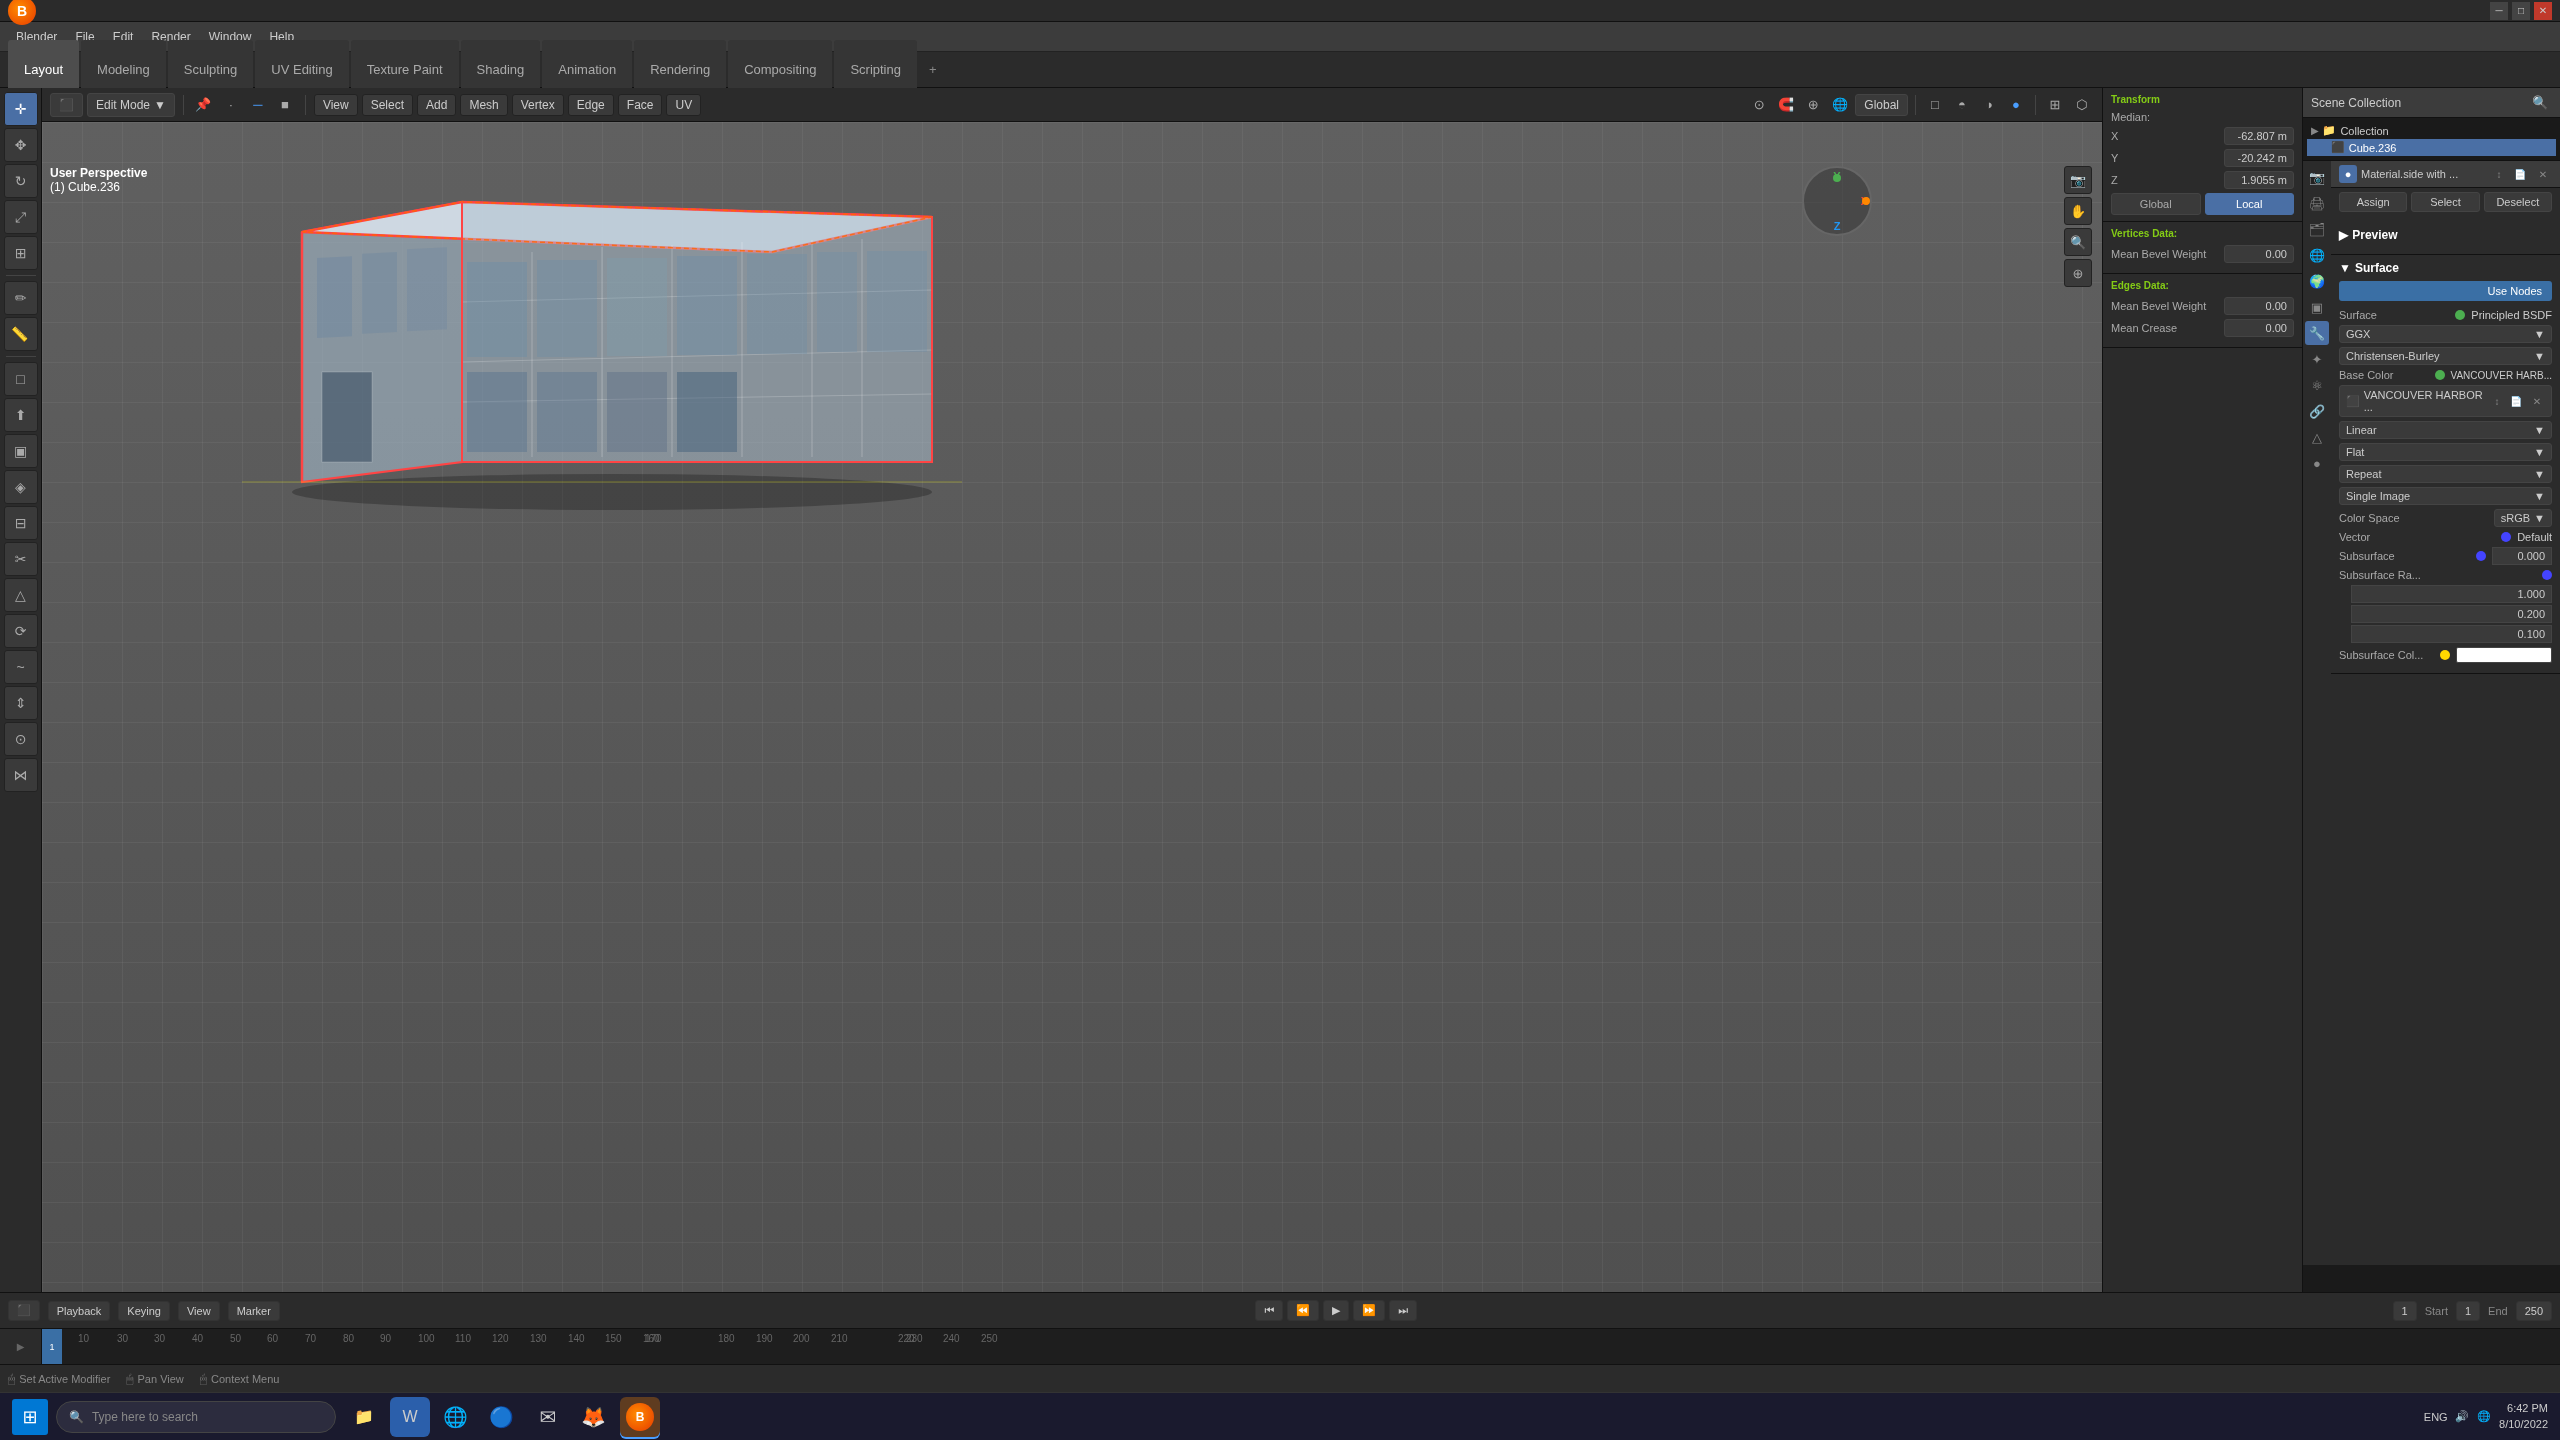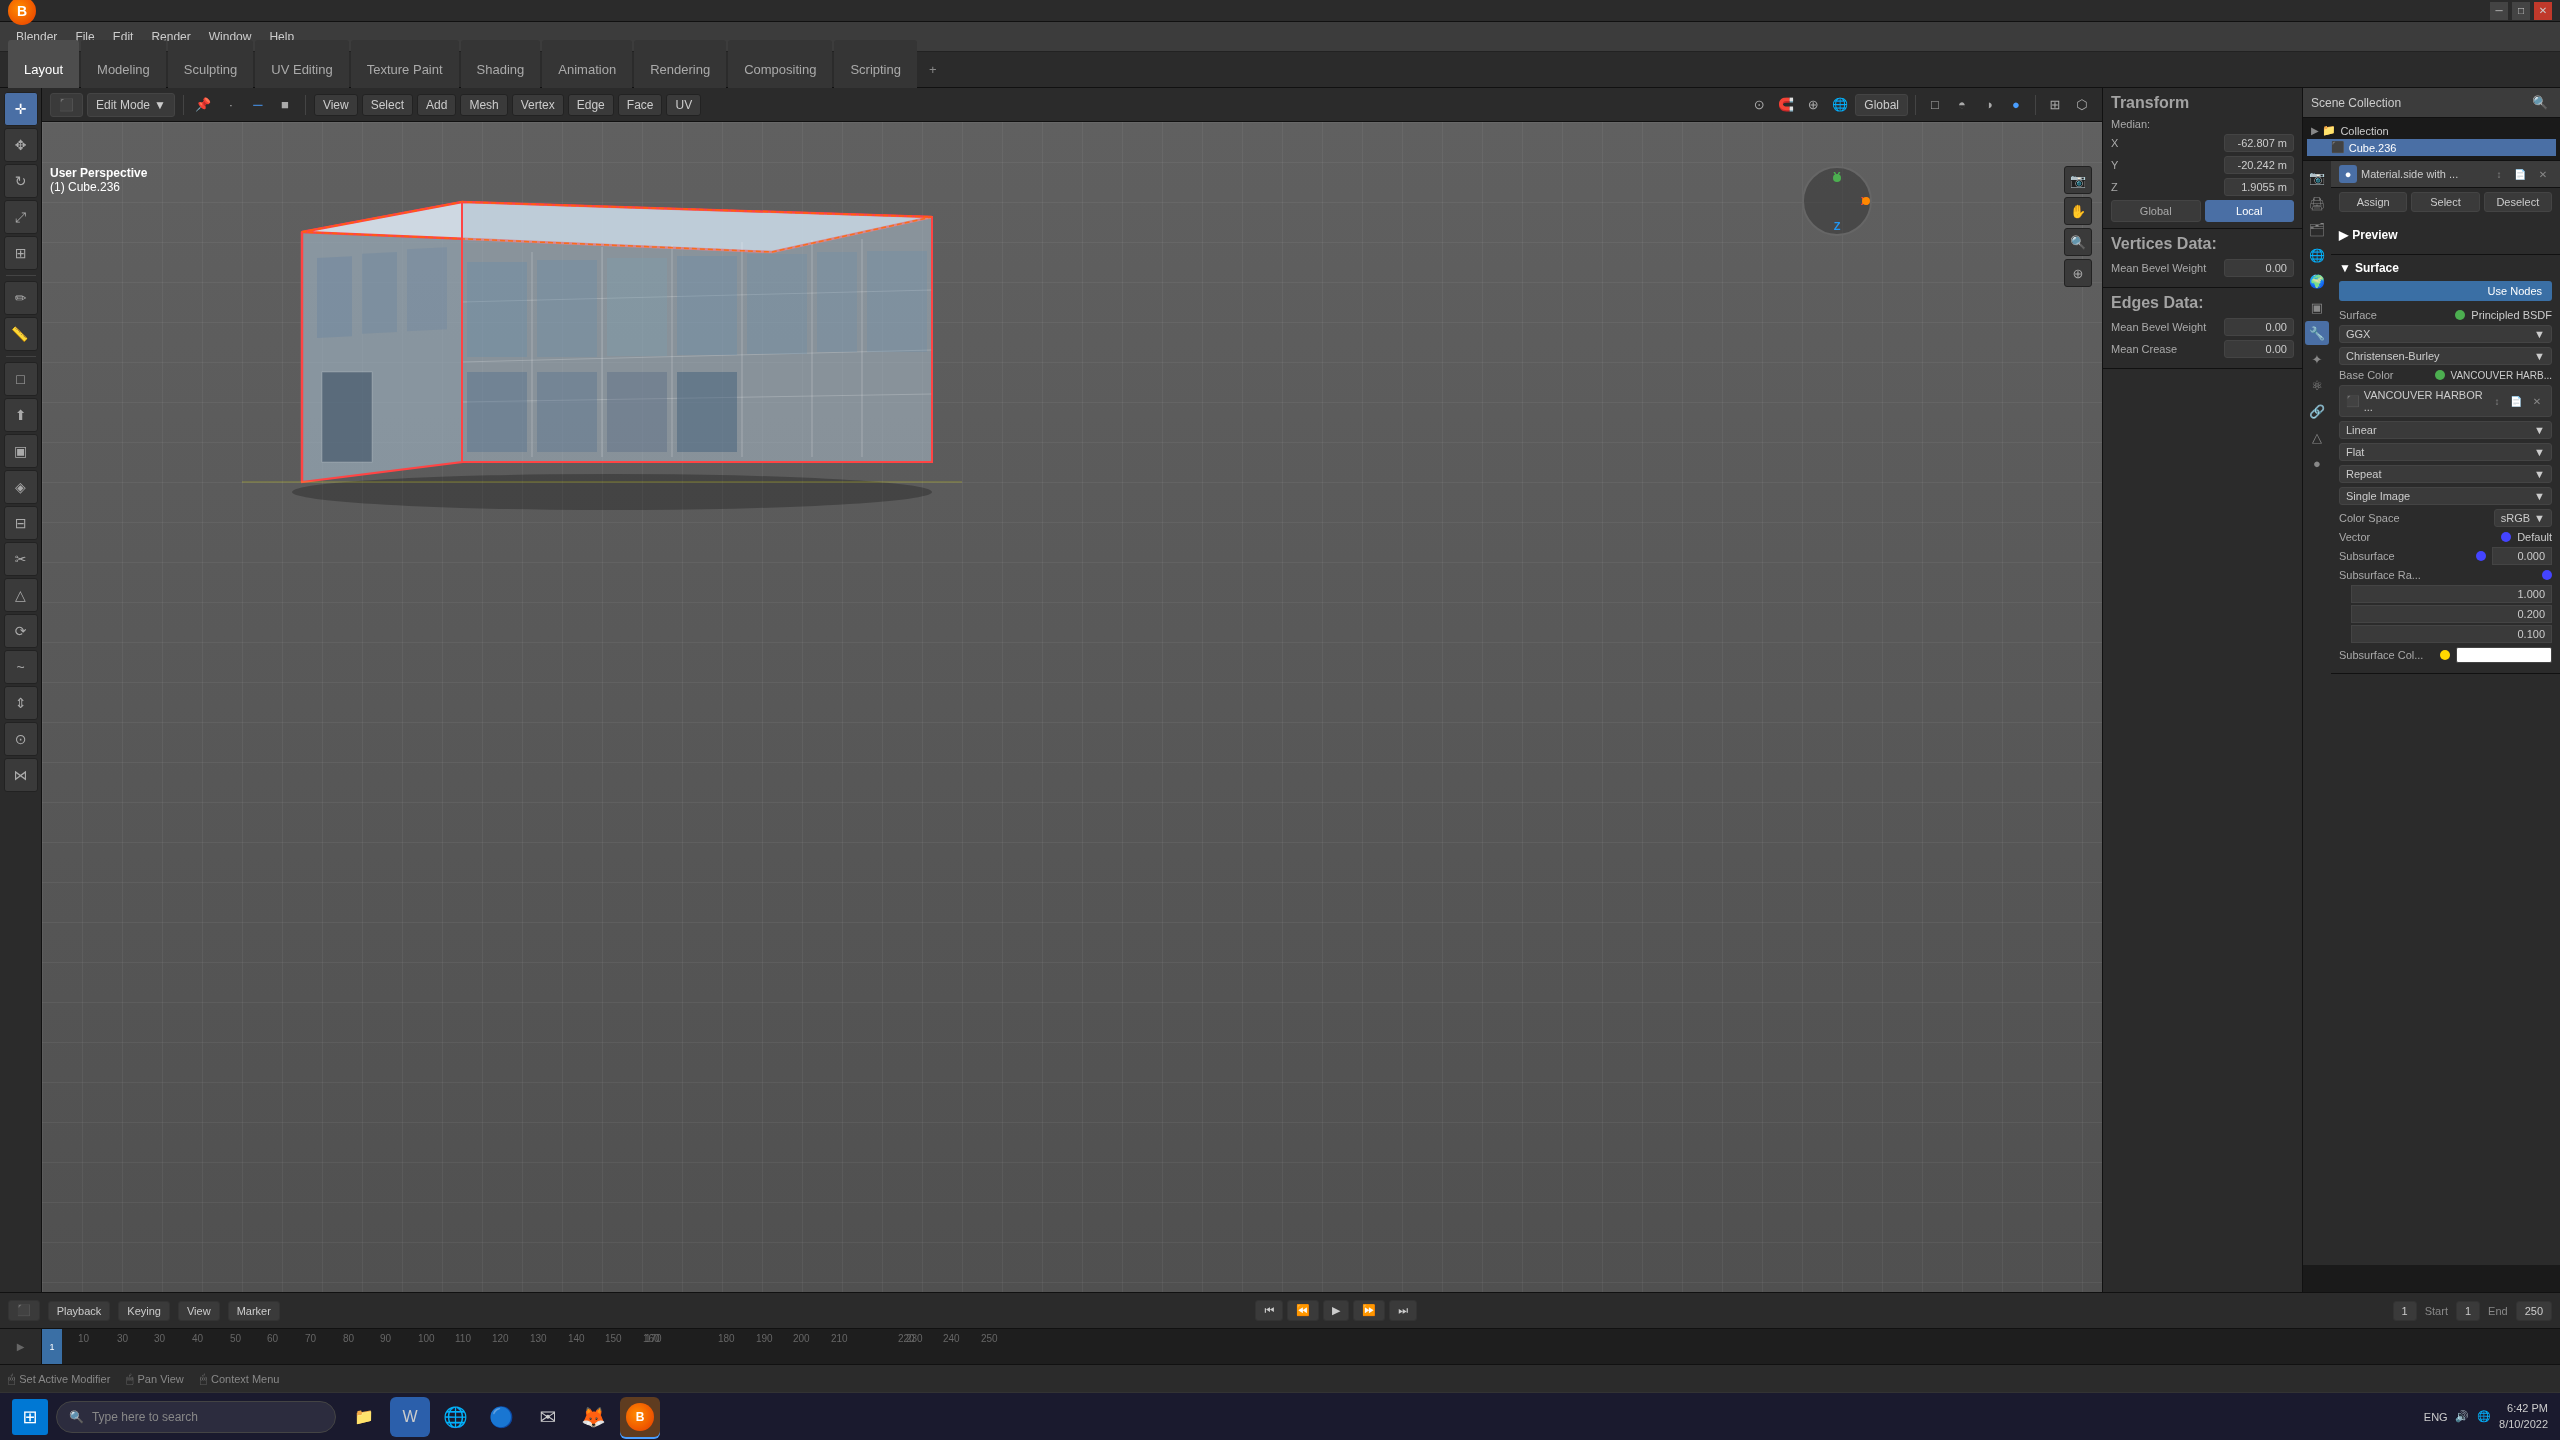--- a/index.html
+++ b/index.html
@@ -244,22 +244,22 @@
       border-left: 1px solid #111;
       display: flex;
       flex-direction: column;
       overflow-y: auto;
     }
     .prop-section {
       border-bottom: 1px solid #111;
       padding: 6px 8px;
     }
     .prop-section-title {
-      font-size: 16px;
-      color: #a3a3a3;
+      font-size: 10px;
+      color: #84cc16;
       font-weight: bold;
       margin-bottom: 6px;
     }
     .prop-row {
       display: flex;
       align-items: center;
       margin-bottom: 4px;
       font-size: 11px;
     }
     .prop-label {

